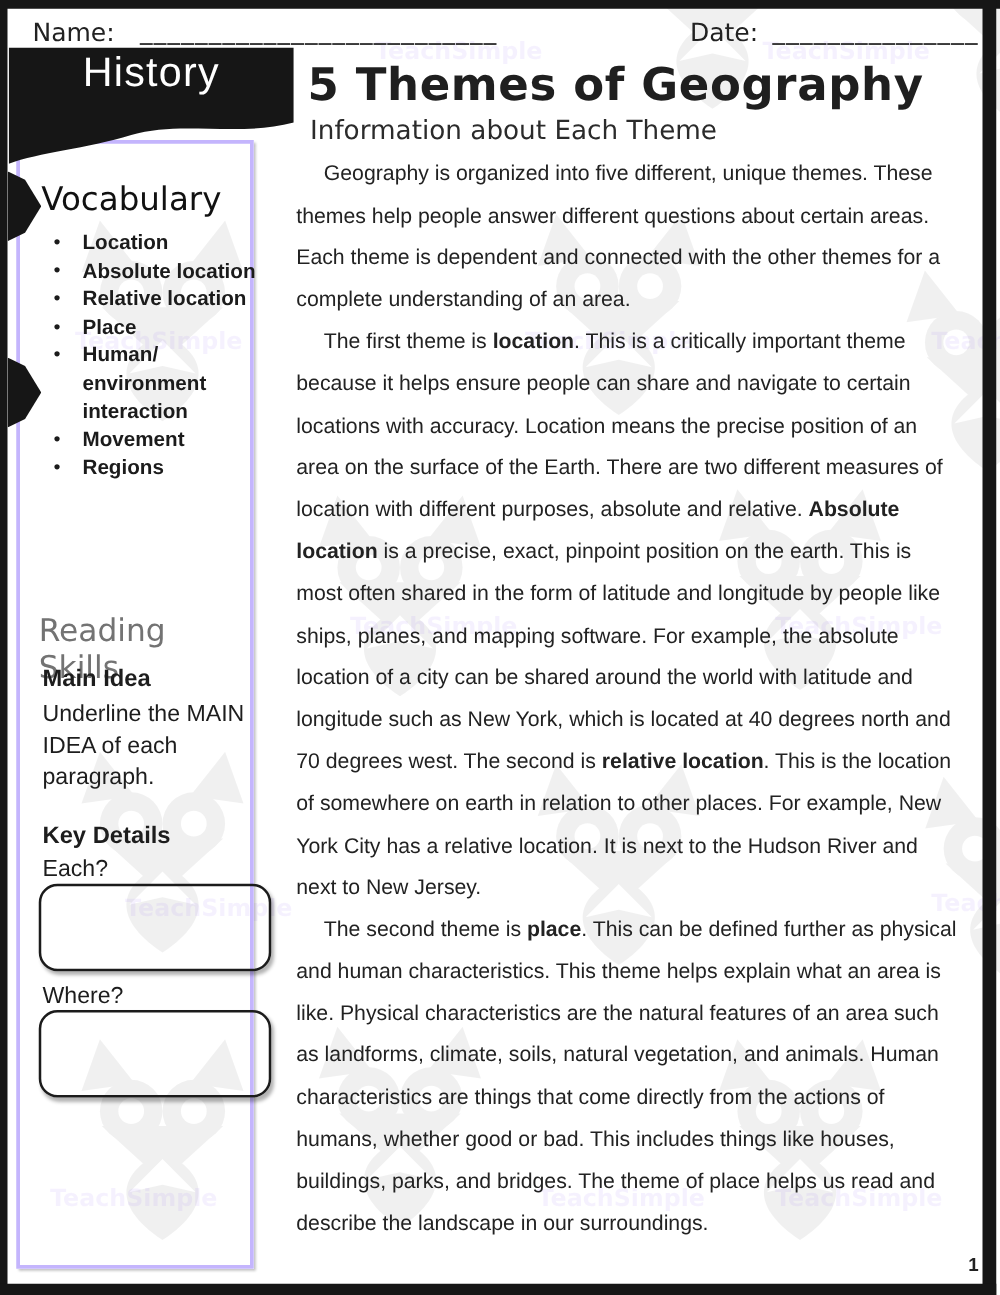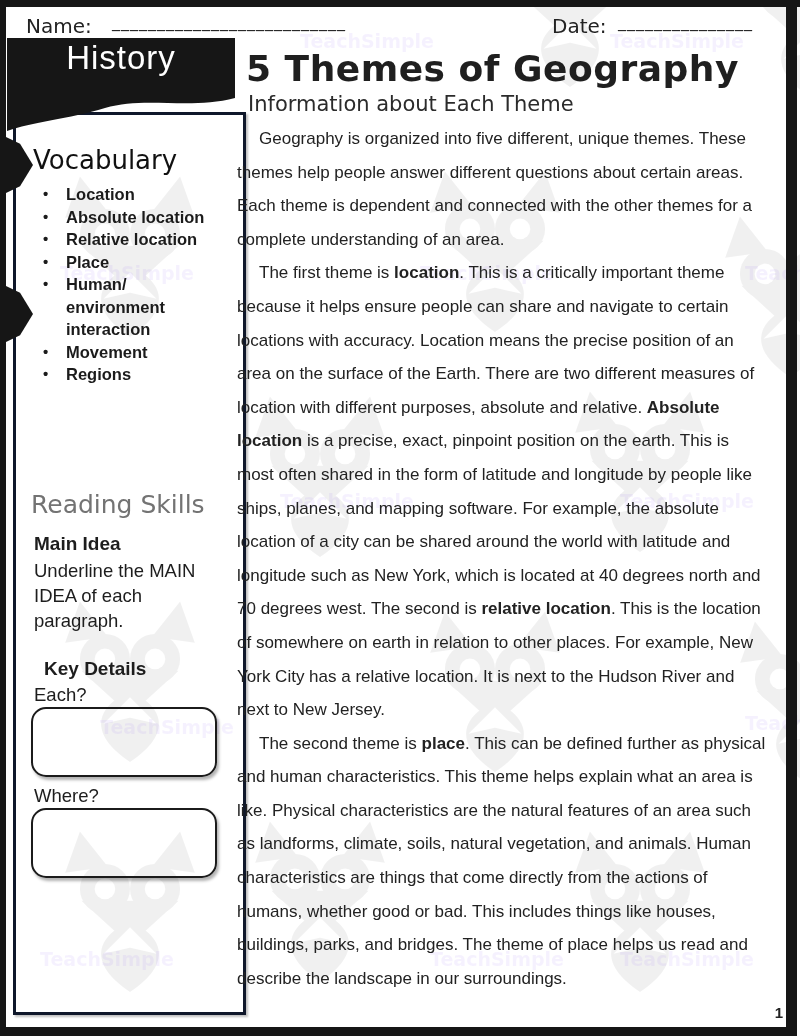--- a/index.html
+++ b/index.html
@@ -20,38 +20,38 @@
   .wm-layer { position:absolute; inset:0; z-index:0; pointer-events:none; }
   .wm-text {
     position:absolute; font-family:"DejaVu Sans", sans-serif; font-weight:700;
     font-size:19px; color:#8b5cf6; opacity:0.08; white-space:nowrap;
   }
   .wm-owl { position:absolute; width:150px; height:165px; opacity:0.055; }
 
   
   .hdr-row { position:absolute; top:12px; left:0; right:0; height:30px; z-index:2; }
   .hdr-label { position:absolute; font-family:"DejaVu Sans", sans-serif; font-size:20px; color:#222; }
-  .hdr-line  { position:absolute; font-family:"DejaVu Sans", sans-serif; font-size:16px; color:#222; letter-spacing:1px; }
+  .hdr-line  { position:absolute; font-family:"DejaVu Sans", sans-serif; font-size:20px; color:#222; letter-spacing:1px; }
   .name-label { left:26px; top:2px; }
   .name-line  { left:112px; top:0px; }
   .date-label { left:552px; top:2px; }
   .date-line  { left:618px; top:0px; }
 
   
   .banner { position:absolute; left:7px; top:38px; width:228px; height:95px; z-index:4; }
   .banner svg { position:absolute; left:0; top:0; }
   .banner-text { position:absolute; left:0; top:2px; width:100%; text-align:center;
     color:#fff; font-family:"Liberation Sans", sans-serif; font-weight:400; line-height:1.1; }
   .banner-text .l1 { font-size:33px; letter-spacing:1px; }
   .banner-text .l2 { font-size:33px; letter-spacing:1px; }
 
   
   .panel {
-    position:absolute; left:13px; top:112px; width:233px; height:903px;
-    border:3px solid #0f172a; z-index:1; box-shadow:2px 2px 2px rgba(0,0,0,.25);
+    position:absolute; left:13px; top:112px; width:190px; height:903px;
+    border:3px solid #c4b5fd; z-index:1; box-shadow:2px 2px 2px rgba(0,0,0,.25);
   }
   .tab {
     position:absolute; left:6px; width:27px; height:56px; background:#161616; z-index:5;
     clip-path:polygon(0 0, 52% 12%, 100% 50%, 52% 88%, 0 100%);
   }
   .tab1 { top:137px; } .tab2 { top:286px; }
 
   .vocab-title {
     position:absolute; left:17px; top:30px;
     font-family:"DejaVu Sans", sans-serif; font-weight:400; font-size:26px; color:#111;
@@ -62,21 +62,21 @@
     line-height:22.5px; color:#1b1b1b; white-space:pre-line;
   }
   .vocab-list li::before { content:"•"; position:absolute; left:3px; font-size:15px; }
 
   .rs-title {
     position:absolute; left:15px; top:375px;
     font-family:"DejaVu Sans", sans-serif; font-weight:400; font-size:25px; color:#737373;
   }
   .mi-title { position:absolute; left:18px; top:418px; font-size:19px; font-weight:700;text-align:center; }
   .mi-text  { position:absolute; left:18px; top:443px; width:172px; font-size:18.5px; line-height:25px; }
-  .kd-title { position:absolute; left:28px; top:543px; font-size:19px; font-weight:700; }
+  .kd-title { position:absolute; left:18px; top:543px; font-size:19px; font-weight:700; }
   .what-label  { position:absolute; left:18px; top:569px; font-size:18.5px; }
   .where-label { position:absolute; left:18px; top:670px; font-size:18.5px; }
   .ans-box {
     position:absolute; left:15px; width:186px; height:70px; background:transparent;
     border:2.5px solid #1b1b1b; border-radius:15px; box-shadow:2px 3px 3px rgba(0,0,0,.3);
   }
   .what-box  { top:592px; }
   .where-box { top:693px; }
 
   

